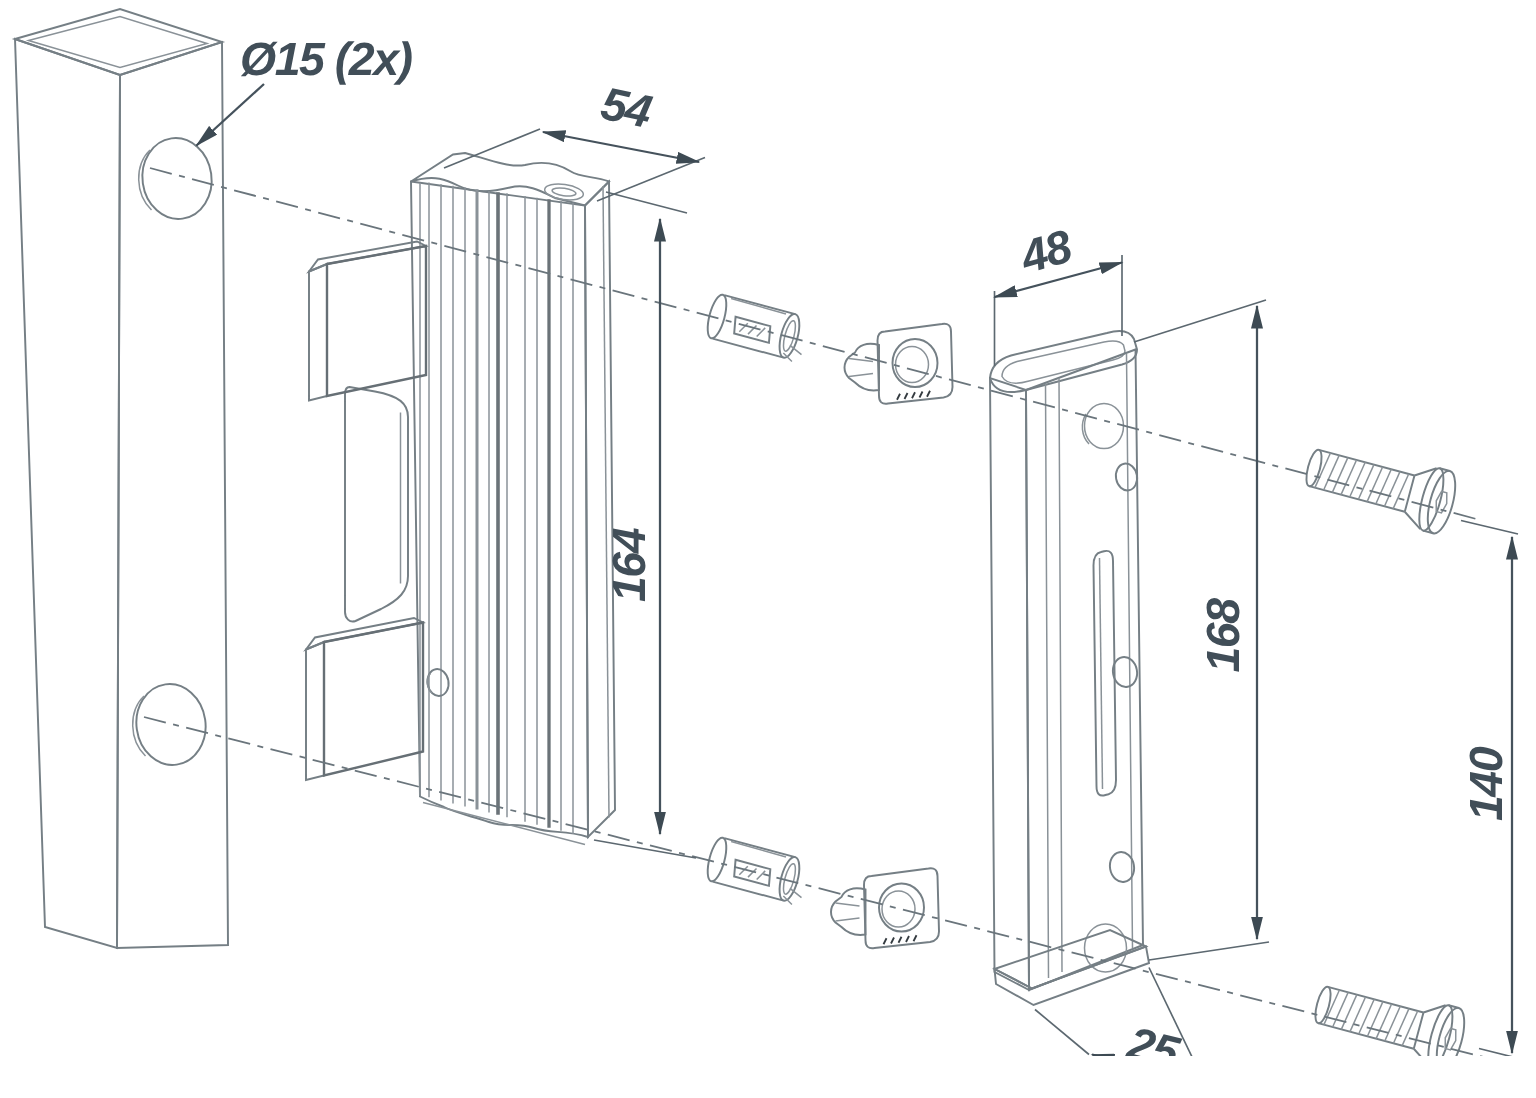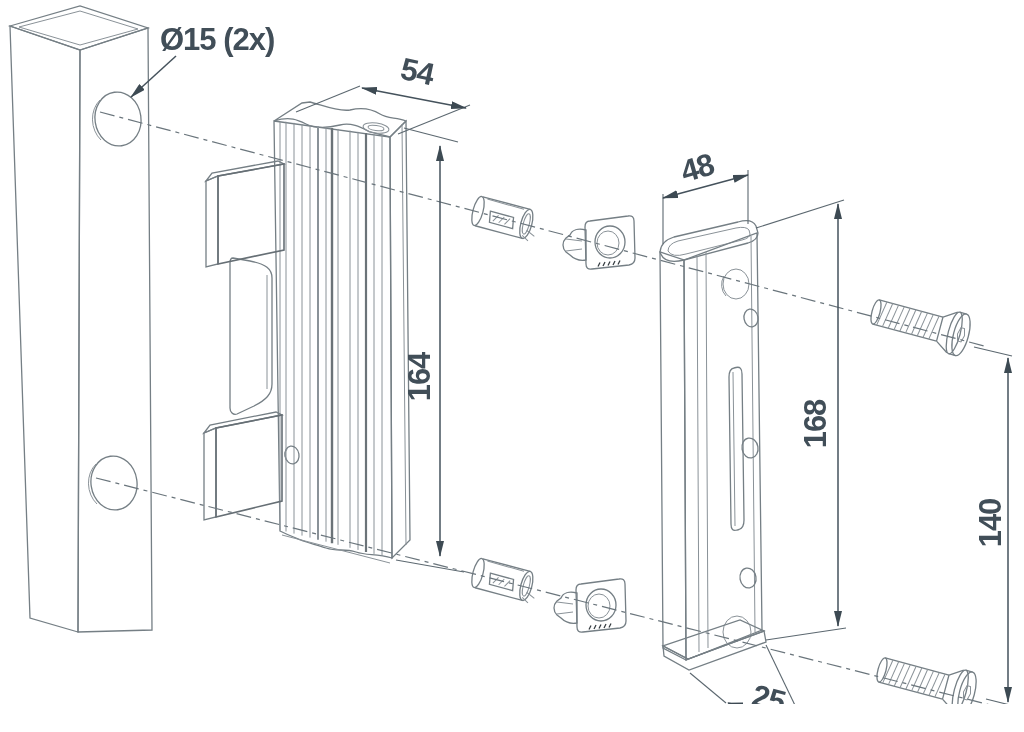--- a/index.html
+++ b/index.html
@@ -1,17 +1,17 @@
 <!DOCTYPE html>
 <html><head>
 <meta charset="utf-8">
 <style>
   html,body{margin:0;padding:0;background:#ffffff;}
   .stage{position:relative;width:1024px;height:704px;background:#ffffff;overflow:hidden;
-         font-family:"Liberation Sans", sans-serif;}
+         font-family:"Liberation Sans", sans-serif;font-style:italic;}
   svg{position:absolute;left:0;top:0;}
   text{font-family:"Liberation Sans", sans-serif;font-weight:bold;fill:#414e58;}
   .dimtxt{font-size:31px;letter-spacing:-1px;}
   .lbltxt{font-size:31px;letter-spacing:-1px;}
   .thin  {stroke:#8a9298;stroke-width:1;fill:none;}
   .line  {stroke:#757f85;stroke-width:1.3;fill:none;}
   .edge  {stroke:#666f75;stroke-width:1.6;fill:none;}
   .dim   {stroke:#45525c;stroke-width:1.5;fill:none;}
   .ext   {stroke:#5c6870;stroke-width:1.1;fill:none;}
   .cline {stroke:#6a757c;stroke-width:1.2;fill:none;stroke-dasharray:15 5 4 5;}

